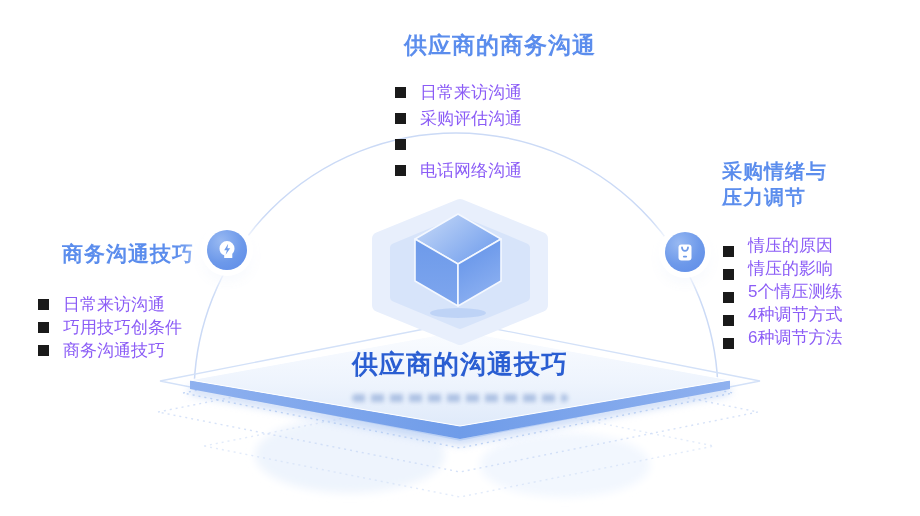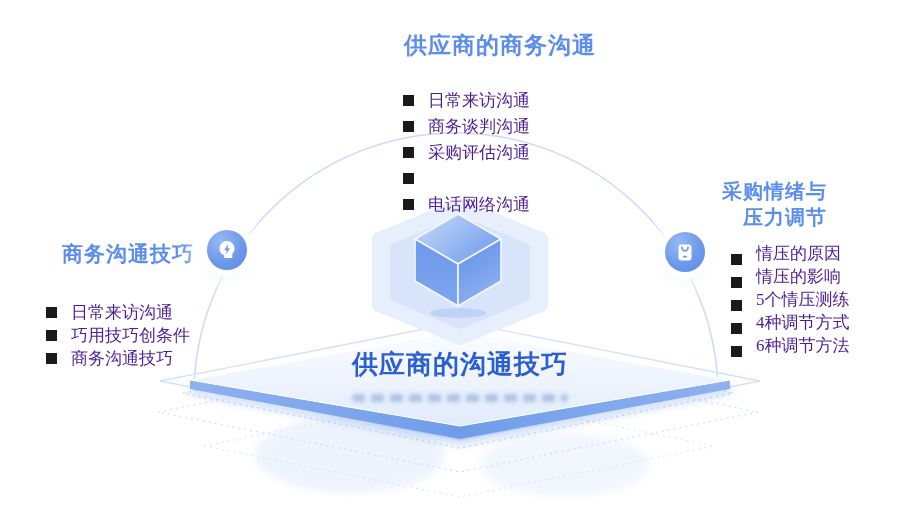--- a/index.html
+++ b/index.html
@@ -1,38 +1,38 @@
 <!DOCTYPE html>
 <html><head>
 <meta charset="utf-8">
 <style>
   html,body{margin:0;padding:0;background:#ffffff;}
   #stage{
     position:relative;
     width:920px;height:516px;
     background:#ffffff;
     overflow:hidden;
-    font-family:Liberation Serif, serif;
+    font-family:Liberation Sans, sans-serif;
   }
   #diagram-svg{position:absolute;left:0;top:0;}
 
   
   .section-title{
     position:absolute;
     color:#5b8ded;
     font-weight:800;
     letter-spacing:1px;
     white-space:nowrap;
   }
   .title-top{left:340px;top:30px;width:320px;text-align:center;font-size:23px;}
   .title-left{left:40px;top:240px;width:176px;text-align:center;font-size:21px;}
-  .title-right{left:722px;top:158px;font-size:20px;line-height:26px;text-align:right;margin-top:20px;}
-
-  
-  .bullet-list{position:absolute;list-style:none;margin:8px;padding:0;color:#4c1d95;}
+  .title-right{left:722px;top:158px;font-size:20px;line-height:26px;text-align:left;}
+
+  
+  .bullet-list{position:absolute;list-style:none;margin:0;padding:0;color:#8b5cf6;}
   .bullet-list li{display:flex;align-items:center;font-size:17px;white-space:nowrap;}
   .sq{display:inline-block;width:11px;height:11px;background:#1a1a1a;margin-right:14px;flex:0 0 auto;}
   .list-top{left:395px;top:79px;}
   .list-top li{height:26px;}
   .list-left{left:38px;top:293px;}
   .list-left li{height:23px;}
   .list-right{left:723px;top:234px;}
   .list-right li{height:23px;align-items:flex-end;}
 
   
@@ -128,24 +128,20 @@
 
   <div class="section-title title-top">供应商的商务沟通</div>
 
   <ul class="bullet-list list-top">
     <li>
         <span class="sq"></span>
         <span>日常来访沟通</span>
       </li>
     <li>
         <span class="sq"></span>
-        <span>商务谈判沟通</span>
-      </li>
-    <li>
-        <span class="sq"></span>
         <span>采购评估沟通</span>
       </li>
     <li>
         <span class="sq"></span>
       </li>
     <li>
         <span class="sq"></span>
         <span>电话网络沟通</span>
       </li>
   </ul>

